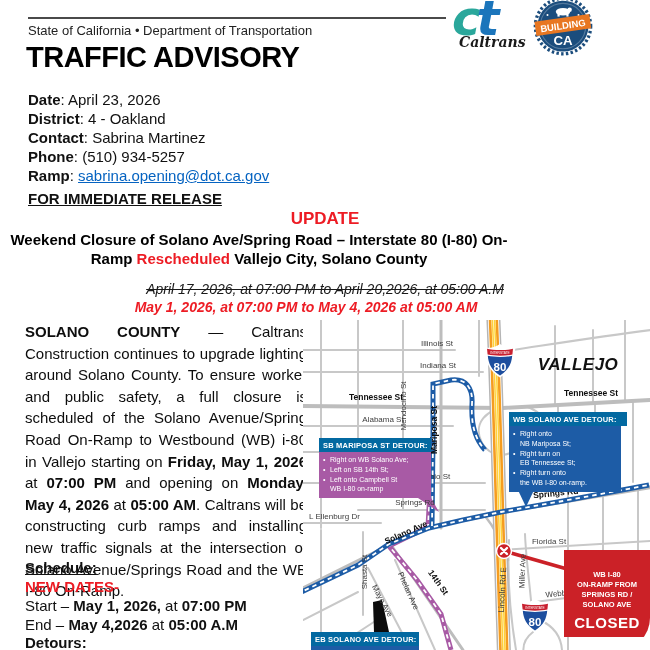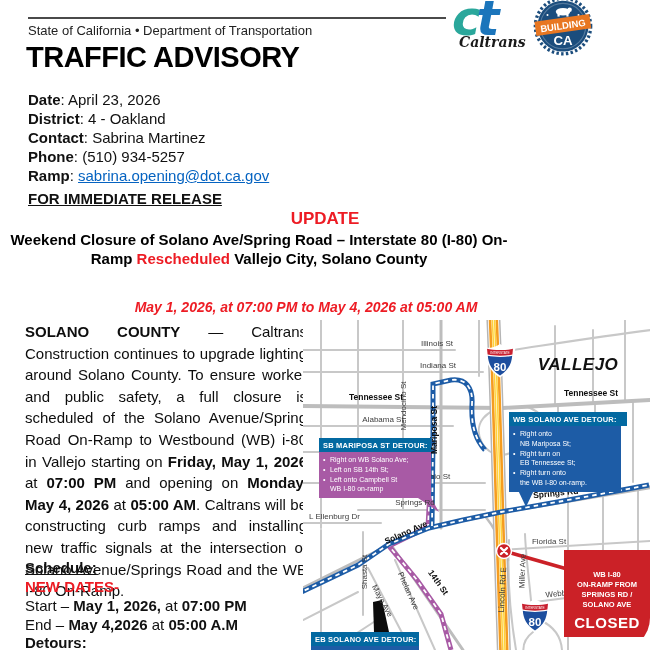--- a/index.html
+++ b/index.html
@@ -105,20 +105,21 @@
 
   <div class="abs fir">FOR IMMEDIATE RELEASE</div>
 
   <div class="abs update">UPDATE</div>
 
   <div class="abs title">
     <span>Weekend Closure of Solano Ave/Spring Road – Interstate 80 (I-80) On-</span><br>
     <span>Ramp </span><span class="red">Rescheduled</span><span> Vallejo City, Solano County</span>
   </div>
 
+  <div class="abs strike"><s>April 17, 2026, at 07:00 PM to April 20,2026, at 05:00 A.M</s></div>
   <div class="abs reddate">May 1, 2026, at 07:00 PM to May 4, 2026 at 05:00 AM</div>
 
   <div class="abs bodytext">
     <span class="b">SOLANO COUNTY</span><span> — Caltrans Construction continues to upgrade lighting around Solano County. To ensure worker and public safety, a full closure is scheduled of the Solano Avenue/Spring Road On-Ramp to Westbound (WB) i-80 in Vallejo starting on </span><span class="b">Friday, May 1, 2026</span><span> at </span><span class="b">07:00 PM</span><span> and opening on </span><span class="b">Monday, May 4, 2026</span><span> at </span><span class="b">05:00 AM</span><span>. Caltrans will be constructing curb ramps and installing new traffic signals at the intersection of Solano Avenue/Springs Road and the WB I-80 On-Ramp.</span>
   </div>
 
   <div class="abs sched">
     <div class="hd">Schedule:</div>
     <div class="nd">NEW DATES-</div>
     <div><span>Start – </span><span class="b">May 1, 2026,</span><span> at </span><span class="b">07:00 PM</span></div>

